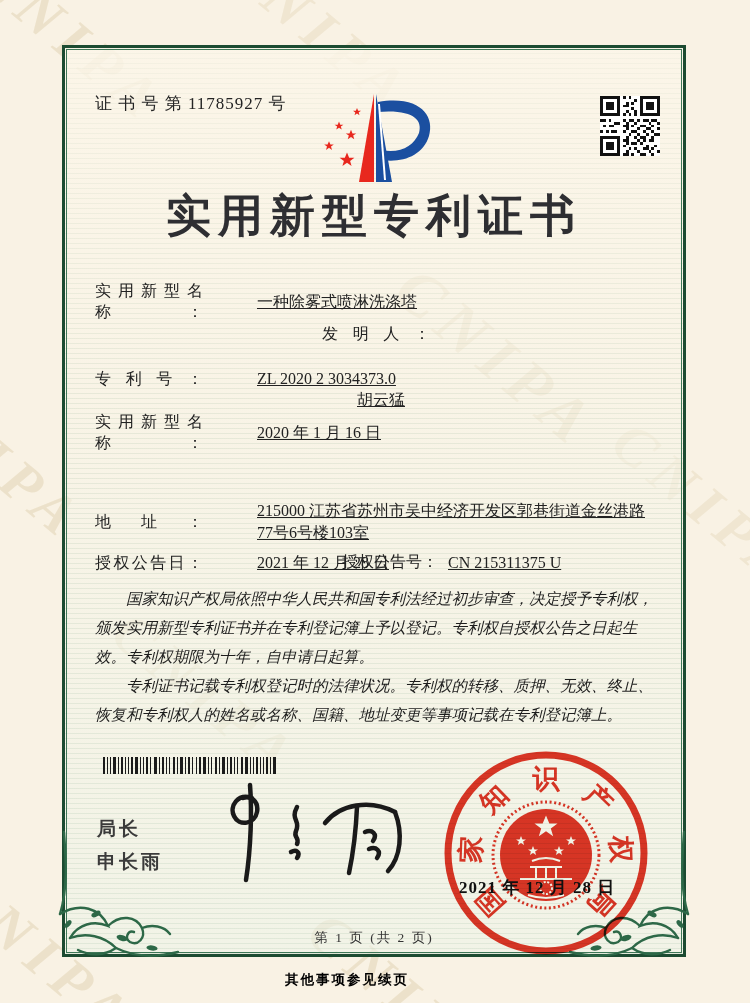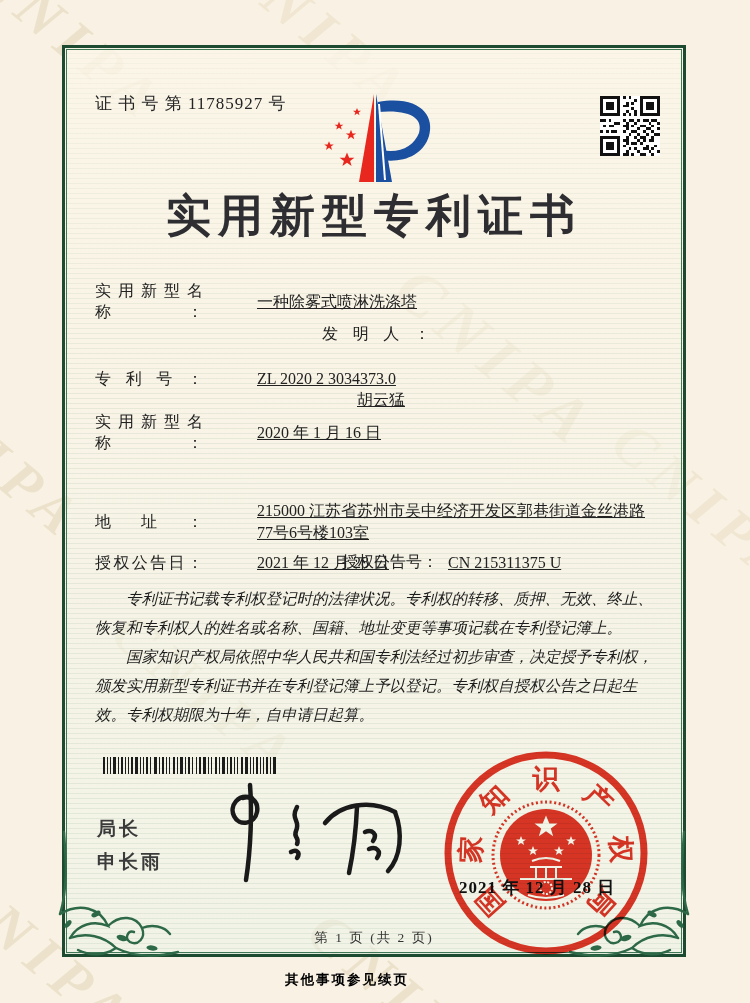--- a/index.html
+++ b/index.html
@@ -241,22 +241,22 @@
   <div class="abs field-row" style="top:552px; position:absolute;">
     <span class="flabel">授权公告日：</span>
     <span class="fvalue">2021 年 12 月 28 日</span>
     <span class="grant-no-group">
       <span class="flabel" style="width:auto;">授权公告号：</span>
       <span class="fvalue">CN 215311375 U</span>
     </span>
   </div>
 
   <div class="abs paras">
+    <p>国家知识产权局依照中华人民共和国专利法经过初步审查，决定授予专利权，颁发实用新型专利证书并在专利登记簿上予以登记。专利权自授权公告之日起生效。专利权期限为十年，自申请日起算。</p>
     <p>专利证书记载专利权登记时的法律状况。专利权的转移、质押、无效、终止、恢复和专利权人的姓名或名称、国籍、地址变更等事项记载在专利登记簿上。</p>
-    <p>国家知识产权局依照中华人民共和国专利法经过初步审查，决定授予专利权，颁发实用新型专利证书并在专利登记簿上予以登记。专利权自授权公告之日起生效。专利权期限为十年，自申请日起算。</p>
   </div>
 
   <svg class="abs" style="left:103px; top:757px;" width="174" height="17" viewBox="0 0 174 17" shape-rendering="crispEdges">
     <g fill="#1b1b1b">
       <rect x="0" width="2" height="17"></rect>
         <rect x="4" width="1" height="17"></rect>
         <rect x="7" width="1" height="17"></rect>
       <rect x="10" width="3" height="17"></rect>
         <rect x="15" width="1" height="17"></rect>
         <rect x="18" width="2" height="17"></rect>

